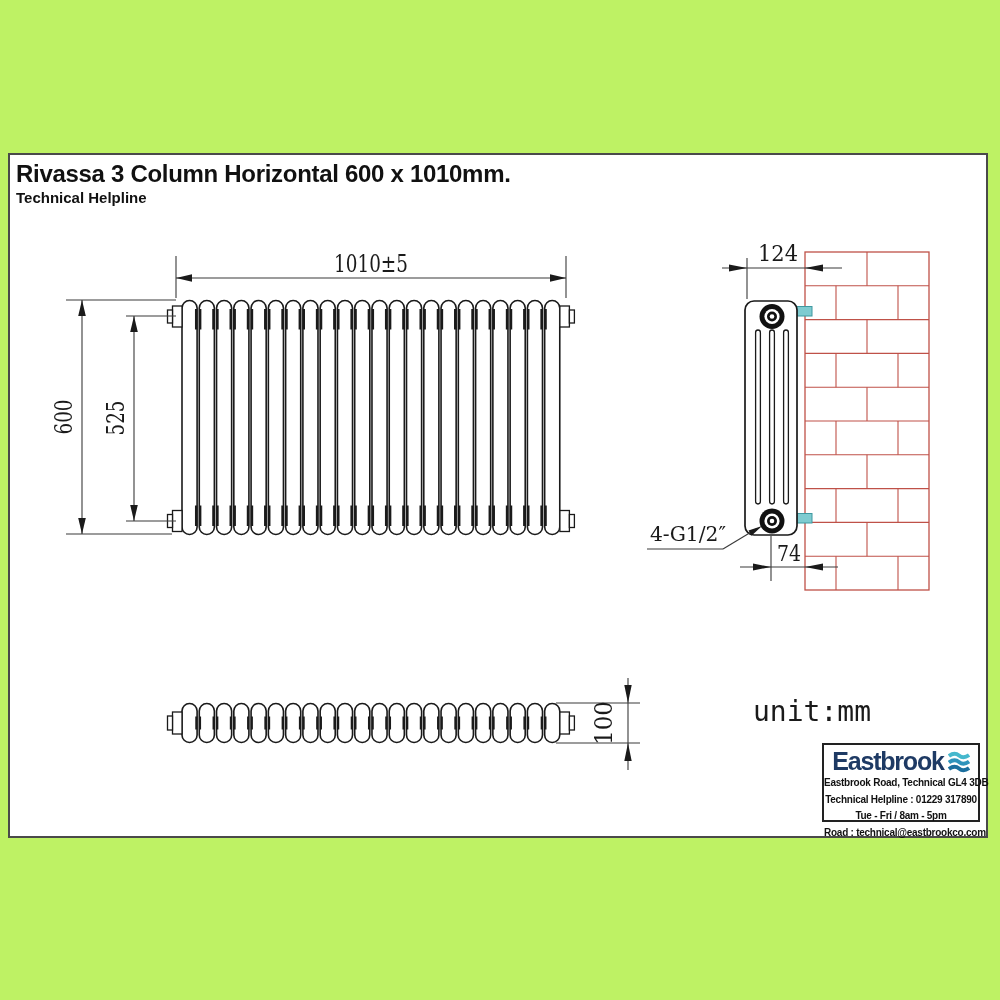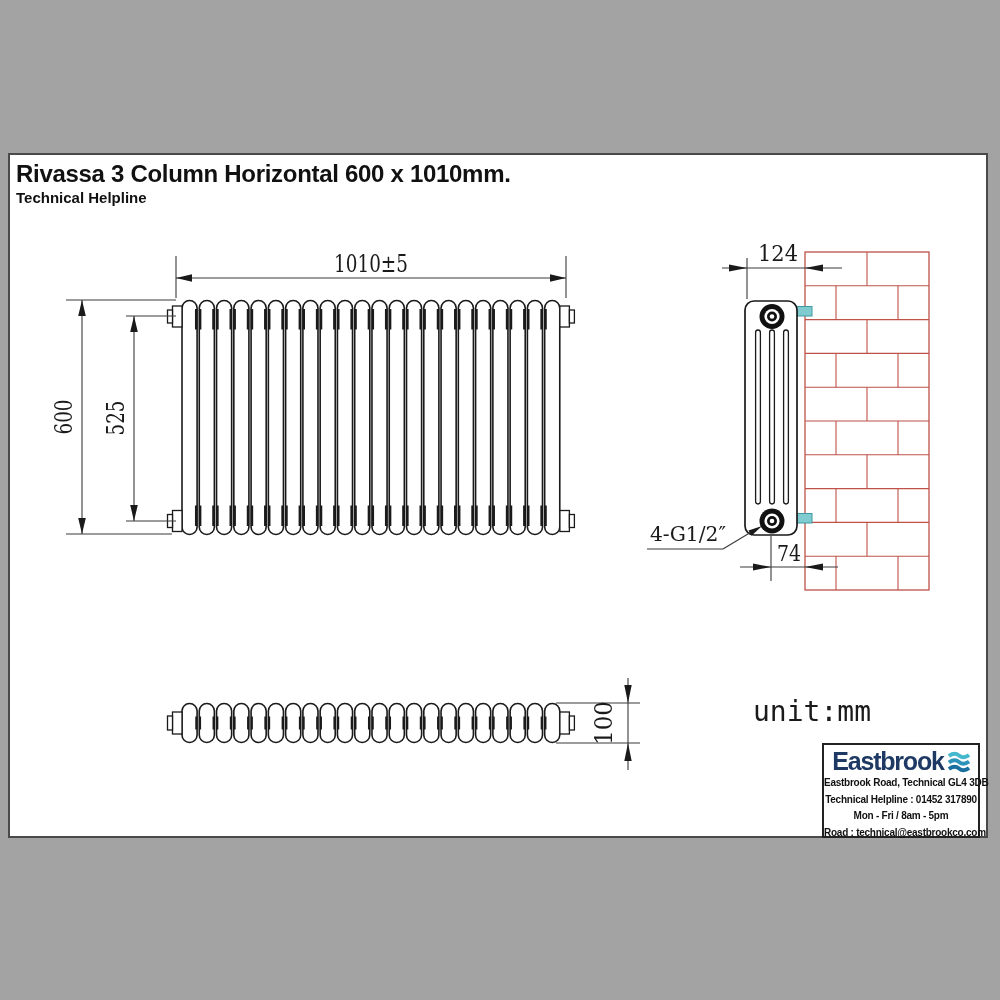--- a/index.html
+++ b/index.html
@@ -1,28 +1,28 @@
 <!DOCTYPE html>
 <html><head>
 <meta charset="utf-8">
 <style>
   html,body{margin:0;padding:0;background:#fff;}
-  #page{position:relative;width:1000px;height:1000px;background:#a3a3a3;overflow:hidden;
+  #page{position:relative;width:1000px;height:1000px;background:#bef264;overflow:hidden;
         font-family:"Liberation Sans",sans-serif;color:#111;}
   #frame{position:absolute;left:8px;top:153px;width:980px;height:685px;border:2px solid #4a4a4a;box-sizing:border-box;background:#fff;}
   #title{position:absolute;left:16px;top:160px;font-size:24px;font-weight:bold;letter-spacing:-0.3px;color:#111;white-space:nowrap;}
   #subtitle{position:absolute;left:16px;top:189px;font-size:15px;font-weight:bold;color:#111;white-space:nowrap;}
   svg{position:absolute;left:0;top:0;}
   .obj{stroke:#1a1a1a;stroke-width:1.7;fill:#fff;}
   .objthin{stroke:#1a1a1a;stroke-width:1.3;fill:#fff;}
   .dim{stroke:#3a3a3a;stroke-width:1.1;fill:none;}
   .arr{fill:#1a1a1a;stroke:none;}
   .dimtxt{fill:#1a1a1a;font-family:"DejaVu Serif",serif;}
   .bracket{fill:#7fcbd0;stroke:#3f98a0;stroke-width:1;}
-  #eastbrook-box{position:absolute;left:822px;top:743px;width:158px;height:95px;border:2px solid #222;
+  #eastbrook-box{position:absolute;left:822px;top:743px;width:158px;height:79px;border:2px solid #222;
         box-sizing:border-box;background:#fff;text-align:center;padding-top:3px;}
   #logo-row{display:flex;align-items:center;justify-content:center;gap:4px;height:27px;}
   #logo-text{font-size:25px;font-weight:bold;letter-spacing:-1.2px;color:#1e3a64;line-height:25px;}
   .info-line{font-size:10px;font-weight:600;letter-spacing:-0.25px;line-height:16.5px;color:#111;white-space:nowrap;}
   #unit-label{position:absolute;left:753px;top:695px;font-family:"DejaVu Sans Mono",monospace;font-size:28px;color:#1a1a1a;}
 </style>
 </head>
 <body>
 
 <div id="page">
@@ -349,17 +349,17 @@
   <div id="eastbrook-box">
     <div id="logo-row">
       <span id="logo-text">Eastbrook</span>
       <svg width="22" height="22" viewBox="0 0 24 22" style="position:static;">
         <path d="M1,4.5 C5,1.5 9,1.5 12,4 C15,6.5 19,6.5 23,3.5" stroke="#45b8cd" stroke-width="4.2" fill="none"></path>
         <path d="M1,11.5 C5,8.5 9,8.5 12,11 C15,13.5 19,13.5 23,10.5" stroke="#2e93bb" stroke-width="4.2" fill="none"></path>
         <path d="M1,18.5 C5,15.5 9,15.5 12,18 C15,20.5 19,20.5 23,17.5" stroke="#1b6f9e" stroke-width="4.2" fill="none"></path>
       </svg>
     </div>
     <div class="info-line">Eastbrook Road, Technical GL4 3DB</div>
-    <div class="info-line">Technical Helpline : 01452 317890</div>
-    <div class="info-line">Mon - Fri / 8am - 5pm</div>
+    <div class="info-line">Technical Helpline : 01229 317890</div>
+    <div class="info-line">Tue - Fri / 8am - 5pm</div>
     <div class="info-line">Road : technical@eastbrookco.com</div>
   </div>
 </div>
 
 </body></html>

